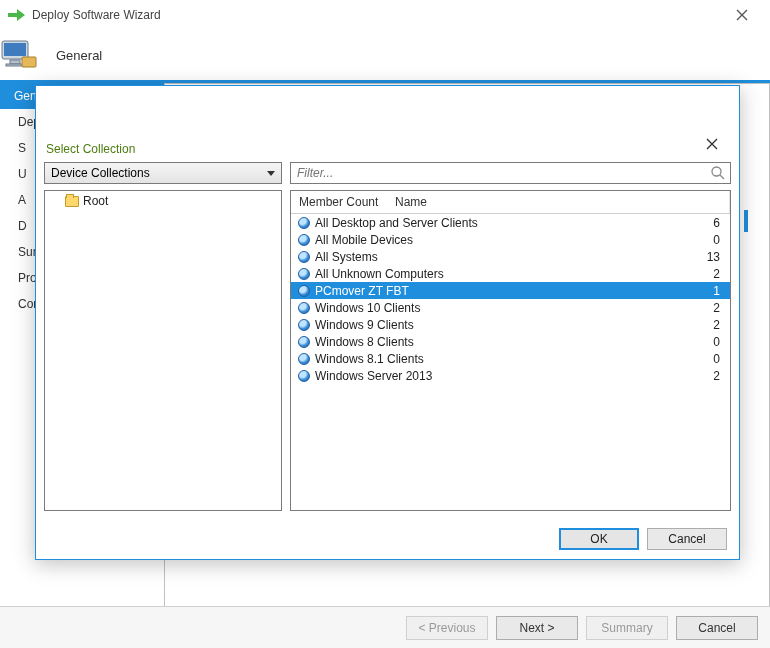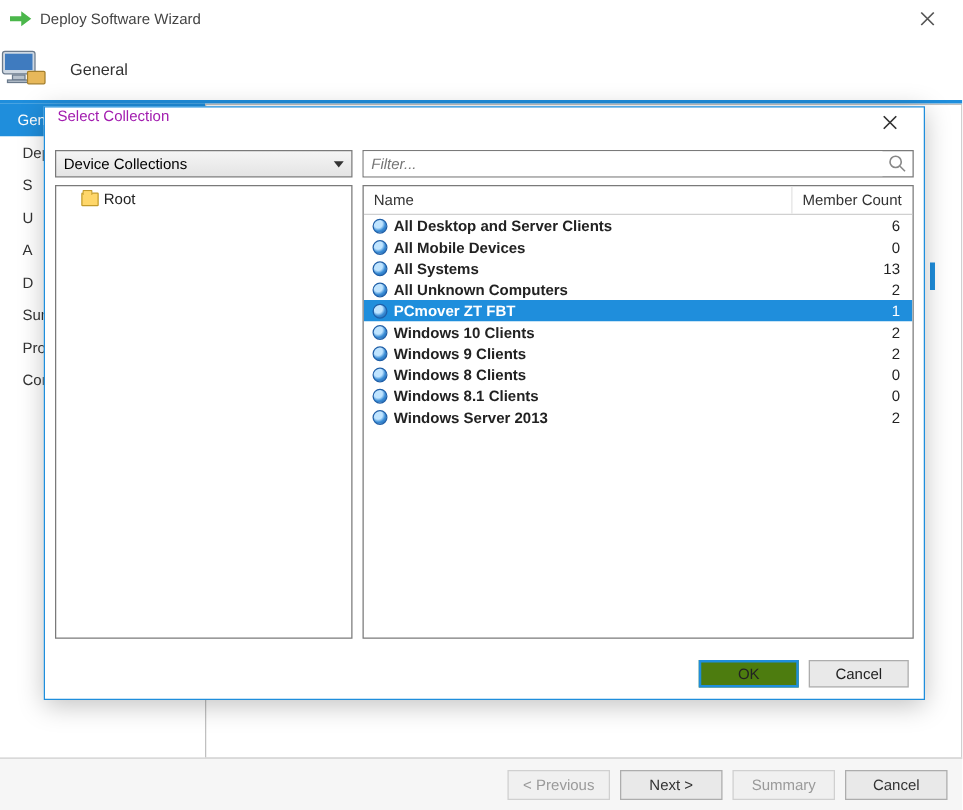--- a/index.html
+++ b/index.html
@@ -22,21 +22,21 @@
   .wiz-side .item.cur { background:#1f8edc; color:#fff; padding-left:14px; }
 
   .wiz-body { position:absolute; left:164px; top:83px; width:606px; height:524px; background:#fff; border:1px solid #c0c0c0; }
 
   .wiz-footer { position:absolute; left:0; bottom:0; width:770px; height:42px; border-top:1px solid #d0d0d0; display:flex; align-items:center; justify-content:flex-end; padding-right:12px; gap:8px; background:#f6f6f6; }
   .wiz-btn { min-width:82px; height:24px; font-size:12px; border:1px solid #adadad; background:#e9e9e9; color:#333; display:flex; align-items:center; justify-content:center; }
   .wiz-btn.disabled { color:#9a9a9a; background:#f0f0f0; border-color:#d0d0d0; }
 
   
   .dialog { position:absolute; left:35px; top:85px; width:705px; height:475px; background:#fff; border:1px solid #1f8edc; box-shadow:0 4px 20px rgba(0,0,0,.25); display:flex; flex-direction:column; }
-  .dlg-title { height:28px; display:flex; align-items:flex-start; padding:0 10px; font-size:12px; color:#a21caf; }
+  .dlg-title { height:28px; display:flex; align-items:flex-end; padding:0 10px; font-size:12px; color:#4d7c0f;margin-top:42px; }
   .dlg-title .x { margin-left:auto; width:34px; height:24px; display:flex; align-items:center; justify-content:center; color:#333; }
 
   .dlg-toolbar { display:flex; padding:6px 8px; gap:8px; }
   .combo { position:relative; width:238px; height:22px; border:1px solid #7a7a7a; background:linear-gradient(#f5f5f5,#e4e4e4); font-size:12px; display:flex; align-items:center; padding:0 18px 0 6px; }
   .combo::after { content:""; position:absolute; right:6px; top:8px; border-left:4px solid transparent; border-right:4px solid transparent; border-top:5px solid #333; }
   .filter { position:relative; flex:1; height:22px; border:1px solid #7a7a7a; background:#fff; }
   .filter input { width:calc(100% - 24px); height:100%; border:0; outline:0; font-size:12px; font-style:italic; color:#888; padding:0 6px; }
   .filter .mag { position:absolute; right:4px; top:2px; width:16px; height:16px; color:#888; }
 
   .dlg-panes { flex:1; display:flex; gap:8px; padding:0 8px 8px 8px; min-height:0; }
@@ -46,28 +46,28 @@
   .folder-ico::before { content:""; position:absolute; left:0; top:-3px; width:6px; height:3px; background:#ffd76a; border:1px solid #c39b2a; border-bottom:0; border-radius:1px 1px 0 0; }
 
   .list { flex:1; border:1px solid #7a7a7a; background:#fff; display:flex; flex-direction:column; overflow:hidden; }
   .list-head { display:flex; font-size:12px; color:#333; border-bottom:1px solid #d0d0d0; }
   .list-head .col { padding:4px 8px; }
   .col-name { flex:1; border-right:1px solid #e4e4e4; }
   .col-count { width:96px; text-align:left; }
   .list-body { flex:1; overflow:auto; }
   .row { display:flex; align-items:center; font-size:12px; color:#222; height:17px; }
   .row .ic { width:14px; height:14px; margin:0 4px 0 6px; display:flex; align-items:center; justify-content:center; }
-  .row .nm { flex:1; padding-right:6px; white-space:nowrap; overflow:hidden; text-overflow:ellipsis;font-weight:bold; }
+  .row .nm { flex:1; padding-right:6px; white-space:nowrap; overflow:hidden; text-overflow:ellipsis; }
   .row .ct { width:86px; text-align:right; padding-right:10px; }
   .row.sel { background:#1f8edc; color:#fff; }
   .globe { width:12px; height:12px; border-radius:50%; background:radial-gradient(circle at 35% 30%, #bfe4ff 0 35%, #3a8dd6 60%, #1f5fa8 100%); border:1px solid #1f5fa8; }
 
   .dlg-footer { height:40px; display:flex; align-items:center; justify-content:flex-end; padding-right:12px; gap:8px; }
   .btn { min-width:80px; height:22px; font-size:12px; border:1px solid #adadad; background:#e9e9e9; color:#222; display:flex; align-items:center; justify-content:center; }
-  .btn.primary { border:2px solid #1f8edc; background:#4d7c0f; }
+  .btn.primary { border:2px solid #1f8edc; background:#e5e5e5; }
 
   .blue-marker { position:absolute; left:744px; top:210px; width:4px; height:22px; background:#1f8edc; }
 
   
   .arrow-ico svg { display:block; }
   .monitor-ico svg { display:block; }
 </style>
 </head>
 <body>
 
@@ -153,22 +153,22 @@
     <div class="dlg-panes">
       <div class="tree">
         <div class="tree-item">
           <span class="folder-ico"></span>
           <span>Root</span>
         </div>
       </div>
 
       <div class="list">
         <div class="list-head">
+          <div class="col col-count">Member Count</div>
           <div class="col col-name">Name</div>
-          <div class="col col-count">Member Count</div>
         </div>
         <div class="list-body" id="list-body">
             <div class="row">
               <span class="ic">
                 <span class="globe"></span>
               </span>
               <span class="nm">All Desktop and Server Clients</span>
               <span class="ct">6</span>
             </div>
             <div class="row">

